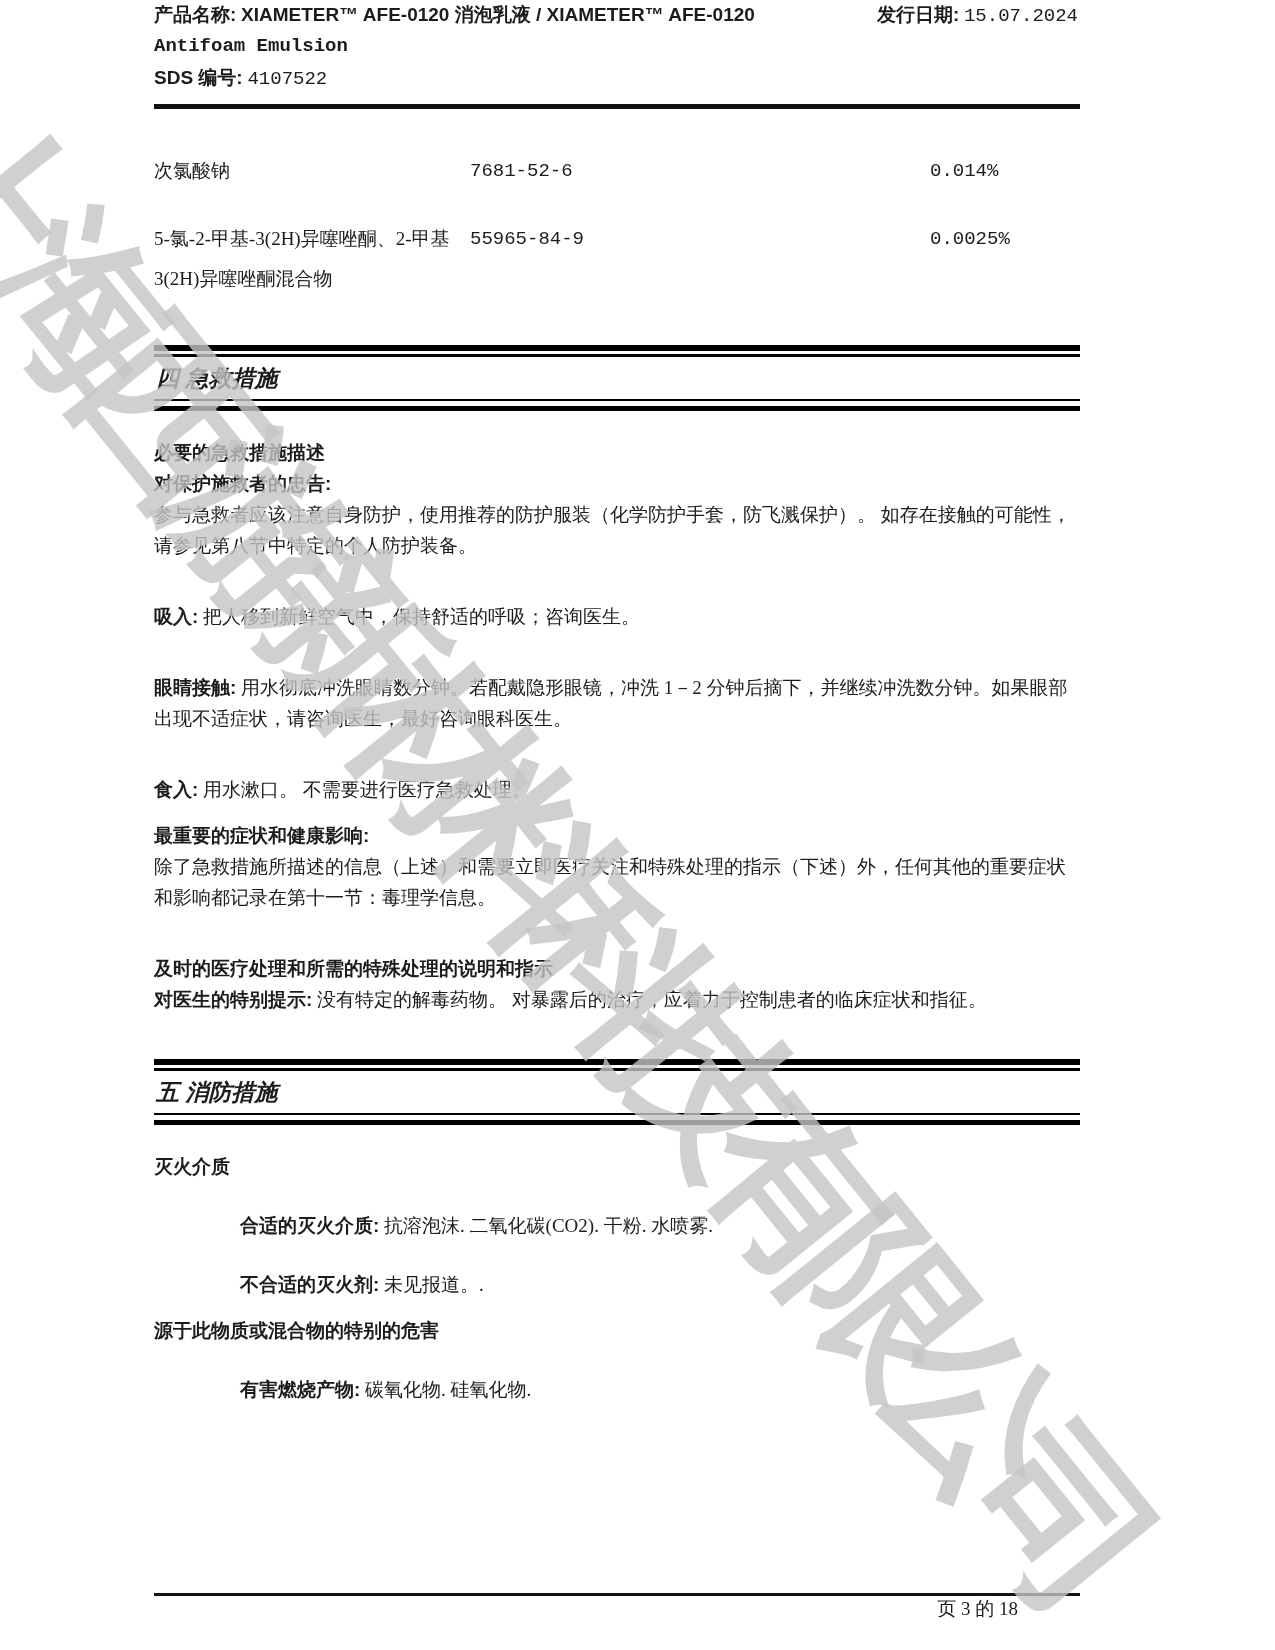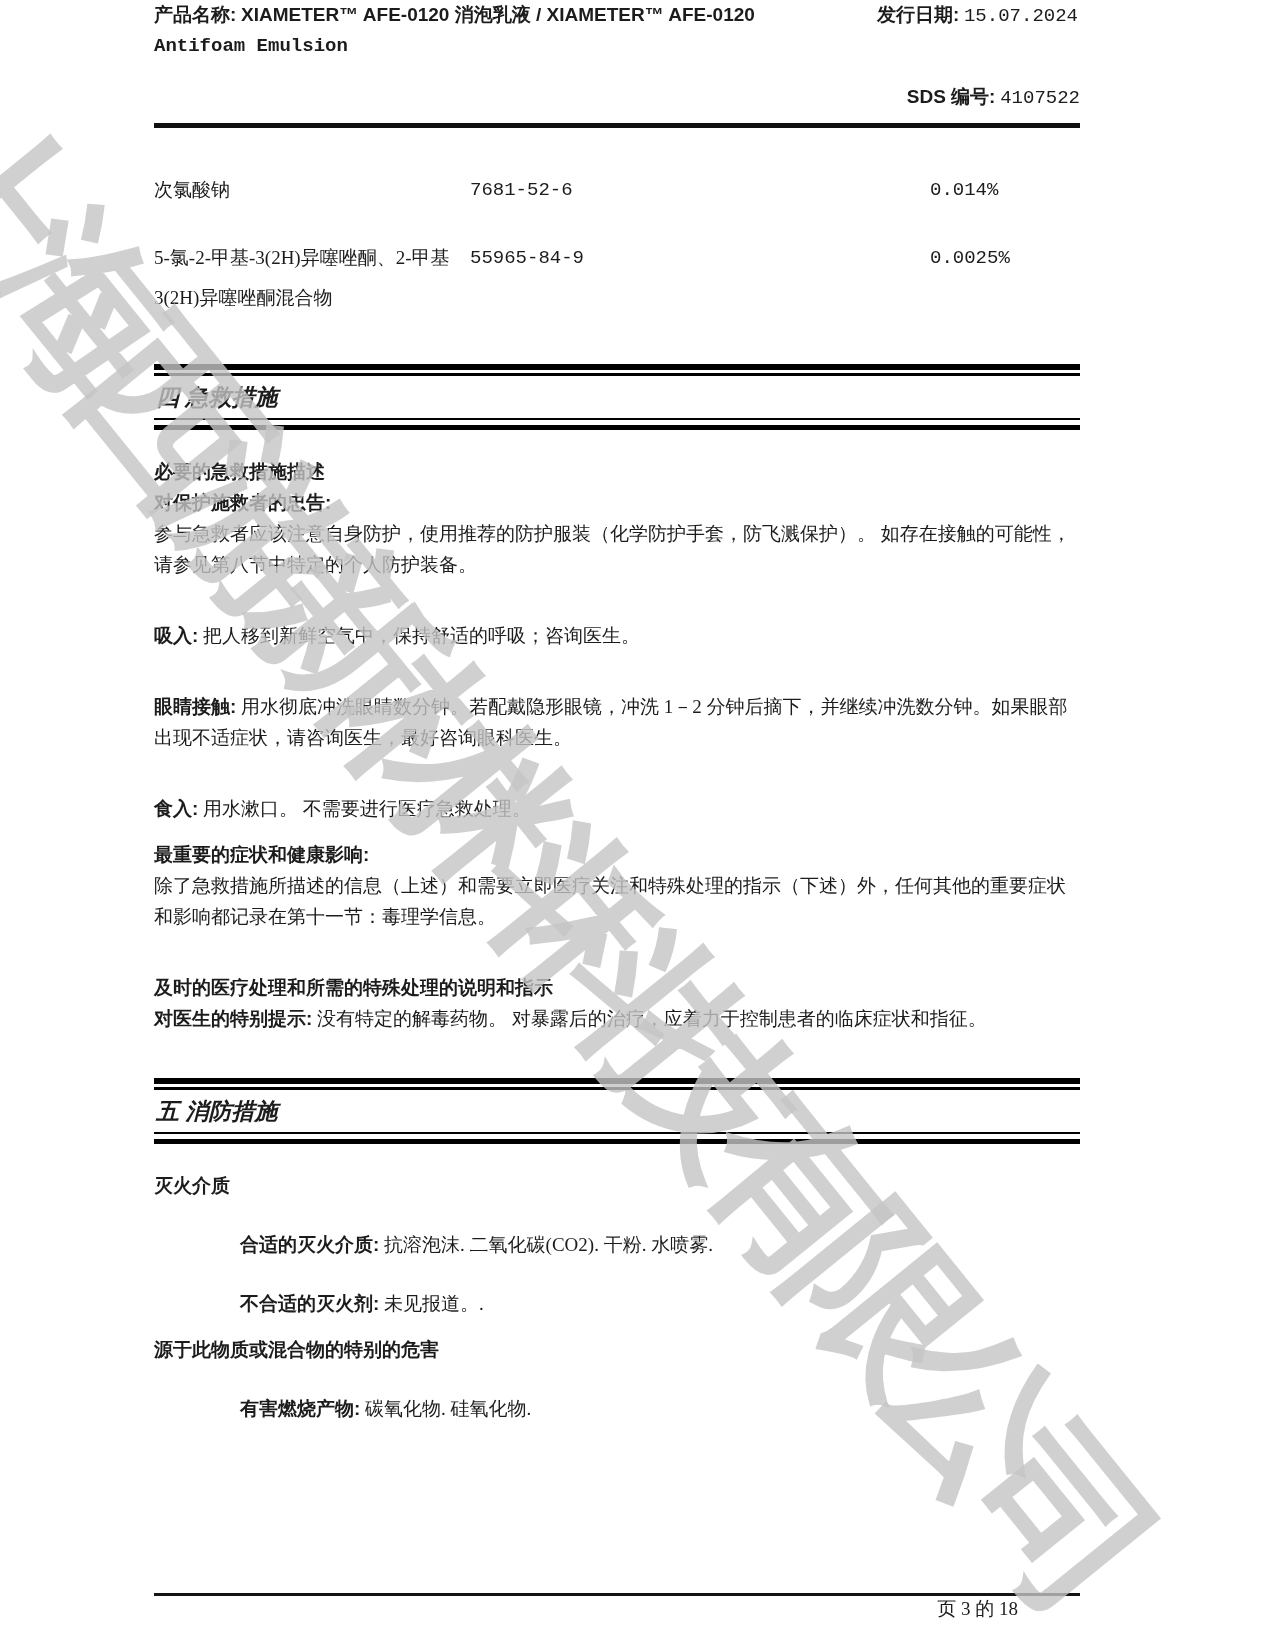--- a/index.html
+++ b/index.html
@@ -21,21 +21,21 @@
   }
 
   .content { position:relative; z-index:1; margin-left:154px; width:926px; font-size:19px; line-height:31px; }
 
   .b { font-family:"Liberation Sans","DejaVu Sans",sans-serif; font-weight:700; }
   .mono { font-family:"Liberation Mono","DejaVu Sans Mono",monospace; }
 
   .hdr { display:flex; justify-content:space-between; line-height:30px; }
   .hdr-left { width:740px; }
   .hdr-right { white-space:nowrap; padding-right:2px; }
-  .sds-line { margin-top:20px;text-align:right; }
+  .sds-line { margin-top:1px; }
 
   .rule-top { margin-top:9px; height:5px; background:#101010; }
 
   .tbl { margin-top:42px; }
   .tbl-row { display:flex; align-items:flex-start; line-height:40px; }
   .tbl-row + .tbl-row { margin-top:28px; }
   .col-name { width:316px; }
   .col-cas  { width:460px; }
   .col-pct  { flex:1; }
 

